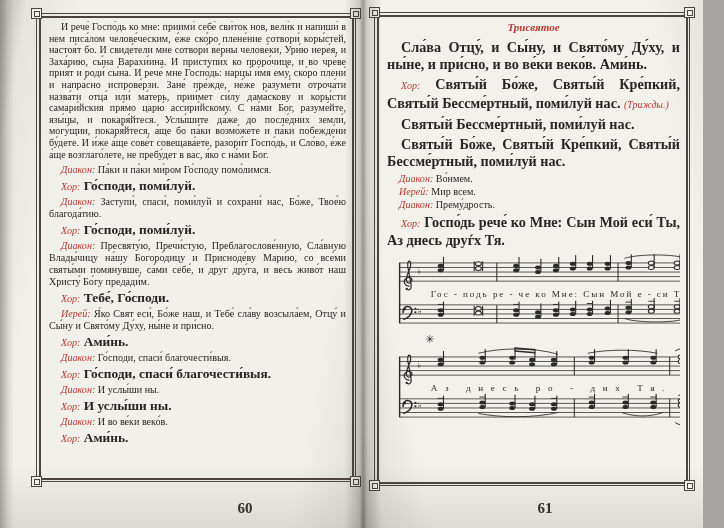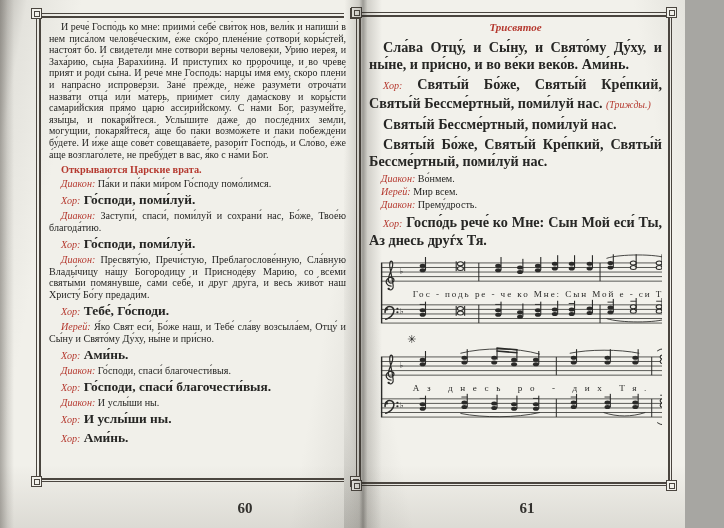--- a/index.html
+++ b/index.html
@@ -14,21 +14,21 @@
     content:""; position:absolute; left:0; top:0; bottom:0; width:14px; z-index:6;
     background:linear-gradient(to right, rgba(110,106,100,.55), rgba(140,136,130,.25) 55%, rgba(0,0,0,0));
     pointer-events:none;
   }
   .page { position:absolute; top:0; height:528px; overflow:hidden; }
   .page.left {
     left:0; width:362px;
     background:linear-gradient(100deg,#b9b7b1 0%,#e4e3dd 6%,#f1f0ea 18%,#f1f0ea 84%,#e2e1db 96%,#d3d2cc 100%);
   }
   .page.right {
-    left:344px; width:341px;
+    left:362px; width:341px;
     background:linear-gradient(80deg,#c3c2bc 0%,#e1e0da 5%,#f2f1eb 16%,#f2f1eb 88%,#e4e3dd 100%);
   }
   .page::after { 
     content:""; position:absolute; inset:0; pointer-events:none;
     background:linear-gradient(to bottom, rgba(0,0,0,0) 88%, rgba(90,85,76,.14) 100%);
   }
   .gutter {
     position:absolute; left:344px; top:0; width:38px; height:528px; z-index:5; pointer-events:none;
     background:linear-gradient(to right, rgba(60,55,48,0) 0%, rgba(60,55,48,.20) 40%, rgba(38,35,30,.42) 50%, rgba(60,55,48,.18) 62%, rgba(60,55,48,0) 100%);
   }
@@ -71,34 +71,34 @@
 <div class="book">
 
   <div class="page left">
     <div class="frame">
       <div class="knot tl"></div>
       <div class="knot tr"></div>
       <div class="knot bl"></div>
       <div class="knot br"></div>
       <div class="content">
         <p class="intro">И рече́ Госпо́дь ко мне: приими́ себе́ сви́ток нов, вели́к и напиши́ в нем писа́лом челове́ческим, е́же ско́ро плене́ние сотвори́ коры́стей, настоя́т бо. И свиде́тели мне сотвори́ ве́рны челове́ки, Ури́ю иере́я, и Заха́рию, сы́на Варахи́ина. И приступи́х ко проро́чице, и во чре́ве прия́т и роди́ сы́на. И рече́ мне Госпо́дь: нарцы́ и́мя ему́, ско́ро плени́ и напра́сно испрове́рзи. Зане́ пре́жде, не́же разуме́ти отроча́ти назва́ти отца́ или́ ма́терь, прии́мет си́лу дама́скову и коры́сти самари́йския пря́мо царю́ ассири́йскому. С на́ми Бог, разуме́йте, язы́цы, и покаря́йтеся. Услы́шите да́же до после́дних земли́, могу́щии, покаря́йтеся, а́ще бо па́ки возмо́жете и па́ки побежде́ни бу́дете. И и́же а́ще сове́т совещава́ете, разори́т Госпо́дь, и Сло́во, е́же а́ще возглаго́лете, не пребу́дет в вас, я́ко с на́ми Бог.</p>
-        <p class="rubric">Открываются Царские врата.</p>
 
         <p class="versicle"><span class="speaker">Диакон:</span> <span>Па́ки и па́ки ми́ром Го́споду помо́лимся.</span></p>
         <p class="chant"><span class="speaker">Хор:</span> <span>Го́споди, поми́луй.</span></p>
         <p class="versicle"><span class="speaker">Диакон:</span> <span>Заступи́, спаси́, поми́луй и сохрани́ нас, Бо́же, Твое́ю благода́тию.</span></p>
         <p class="chant"><span class="speaker">Хор:</span> <span>Го́споди, поми́луй.</span></p>
         <p class="versicle"><span class="speaker">Диакон:</span> <span>Пресвяту́ю, Пречи́стую, Преблагослове́нную, Сла́вную Влады́чицу на́шу Богоро́дицу и Присноде́ву Мари́ю, со все́ми святы́ми помяну́вше, са́ми себе́, и друг дру́га, и весь живо́т наш Христу́ Бо́гу предади́м.</span></p>
         <p class="chant"><span class="speaker">Хор:</span> <span>Тебе́, Го́споди.</span></p>
         <p class="versicle"><span class="speaker">Иерей:</span> <span>Я́ко Свят еси́, Бо́же наш, и Тебе́ сла́ву возсыла́ем, Отцу́ и Сы́ну и Свято́му Ду́ху, ны́не и при́сно.</span></p>
         <p class="chant"><span class="speaker">Хор:</span> <span>Ами́нь.</span></p>
         <p class="versicle"><span class="speaker">Диакон:</span> <span>Го́споди, спаси́ благочести́выя.</span></p>
         <p class="chant"><span class="speaker">Хор:</span> <span>Го́споди, спаси́ благочести́выя.</span></p>
         <p class="versicle"><span class="speaker">Диакон:</span> <span>И услы́ши ны.</span></p>
         <p class="chant"><span class="speaker">Хор:</span> <span>И услы́ши ны.</span></p>
+        <p class="versicle"><span class="speaker">Диакон:</span> <span>И во ве́ки веко́в.</span></p>
         <p class="chant"><span class="speaker">Хор:</span> <span>Ами́нь.</span></p>
       </div>
     </div>
     <div class="pageno">60</div>
   </div>
 
   <div class="page right">
     <div class="frame">
       <div class="knot tl"></div>
       <div class="knot tr"></div>

